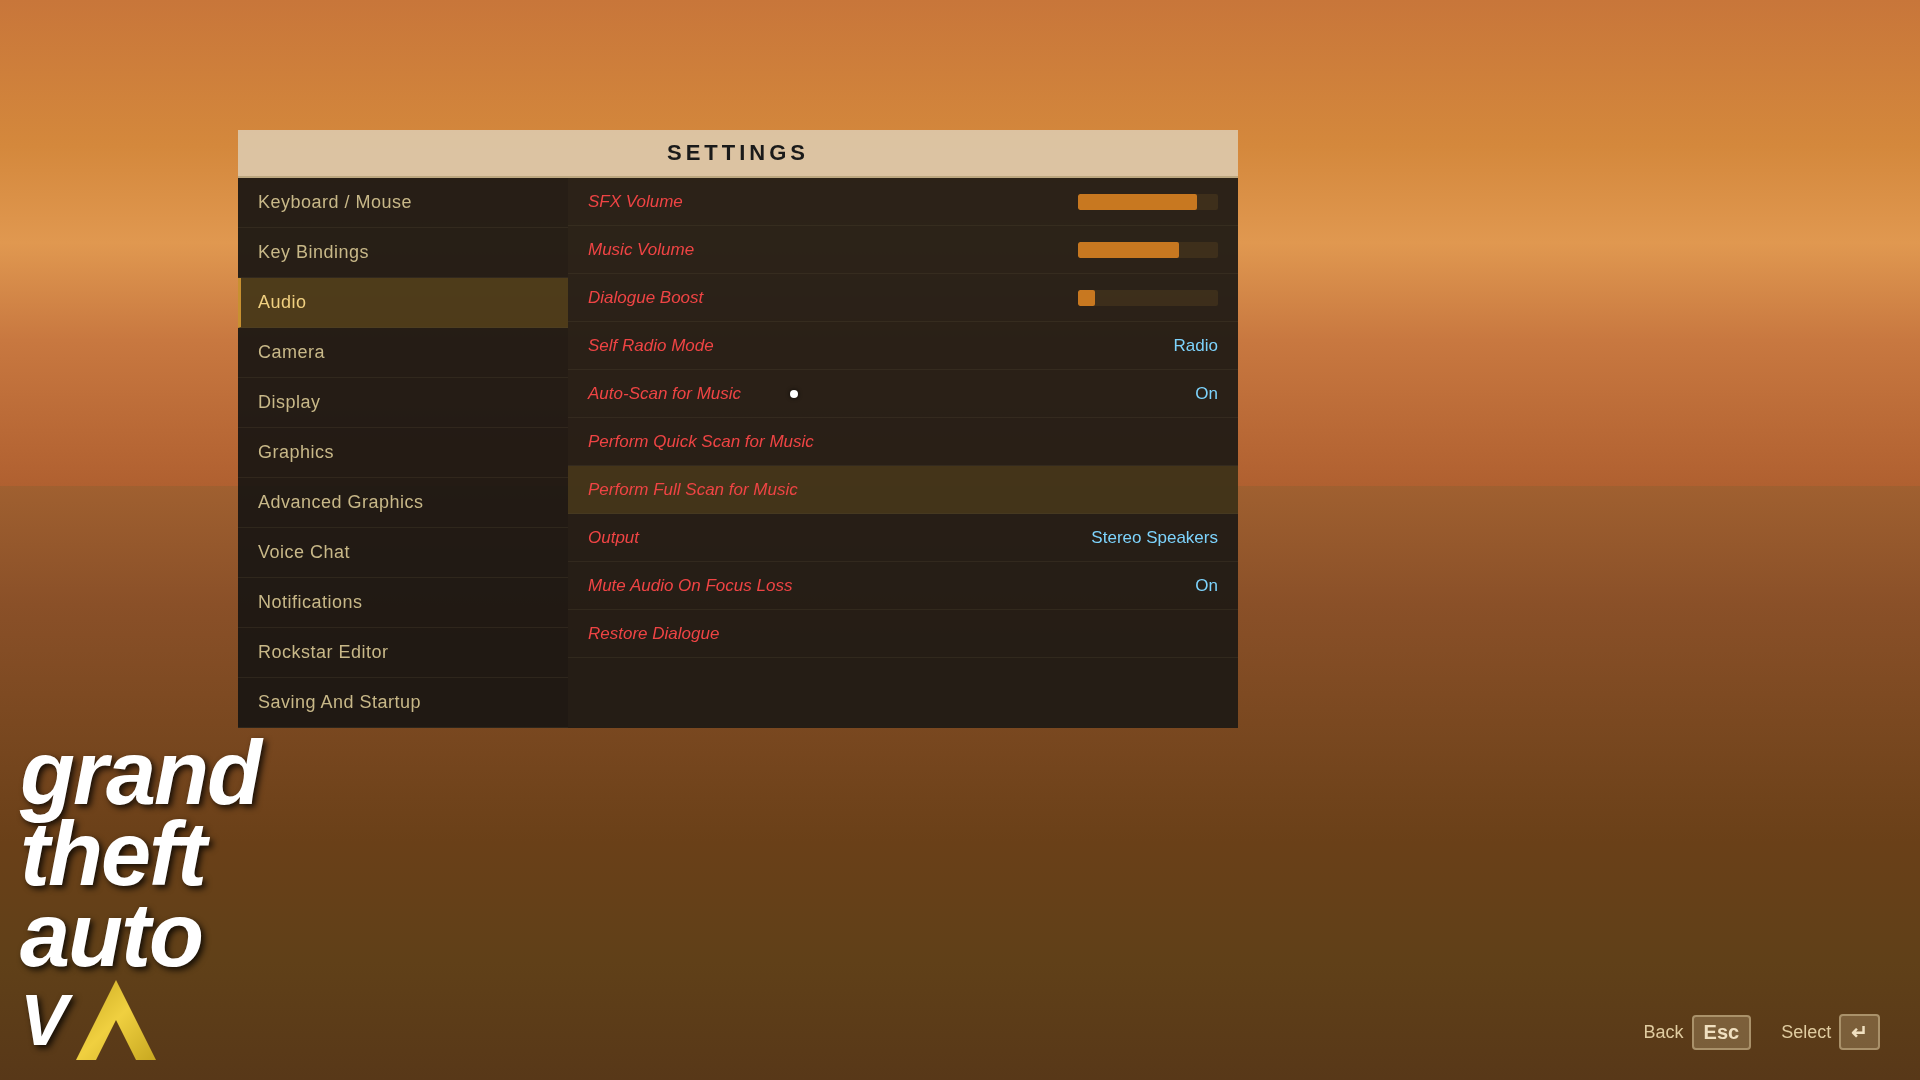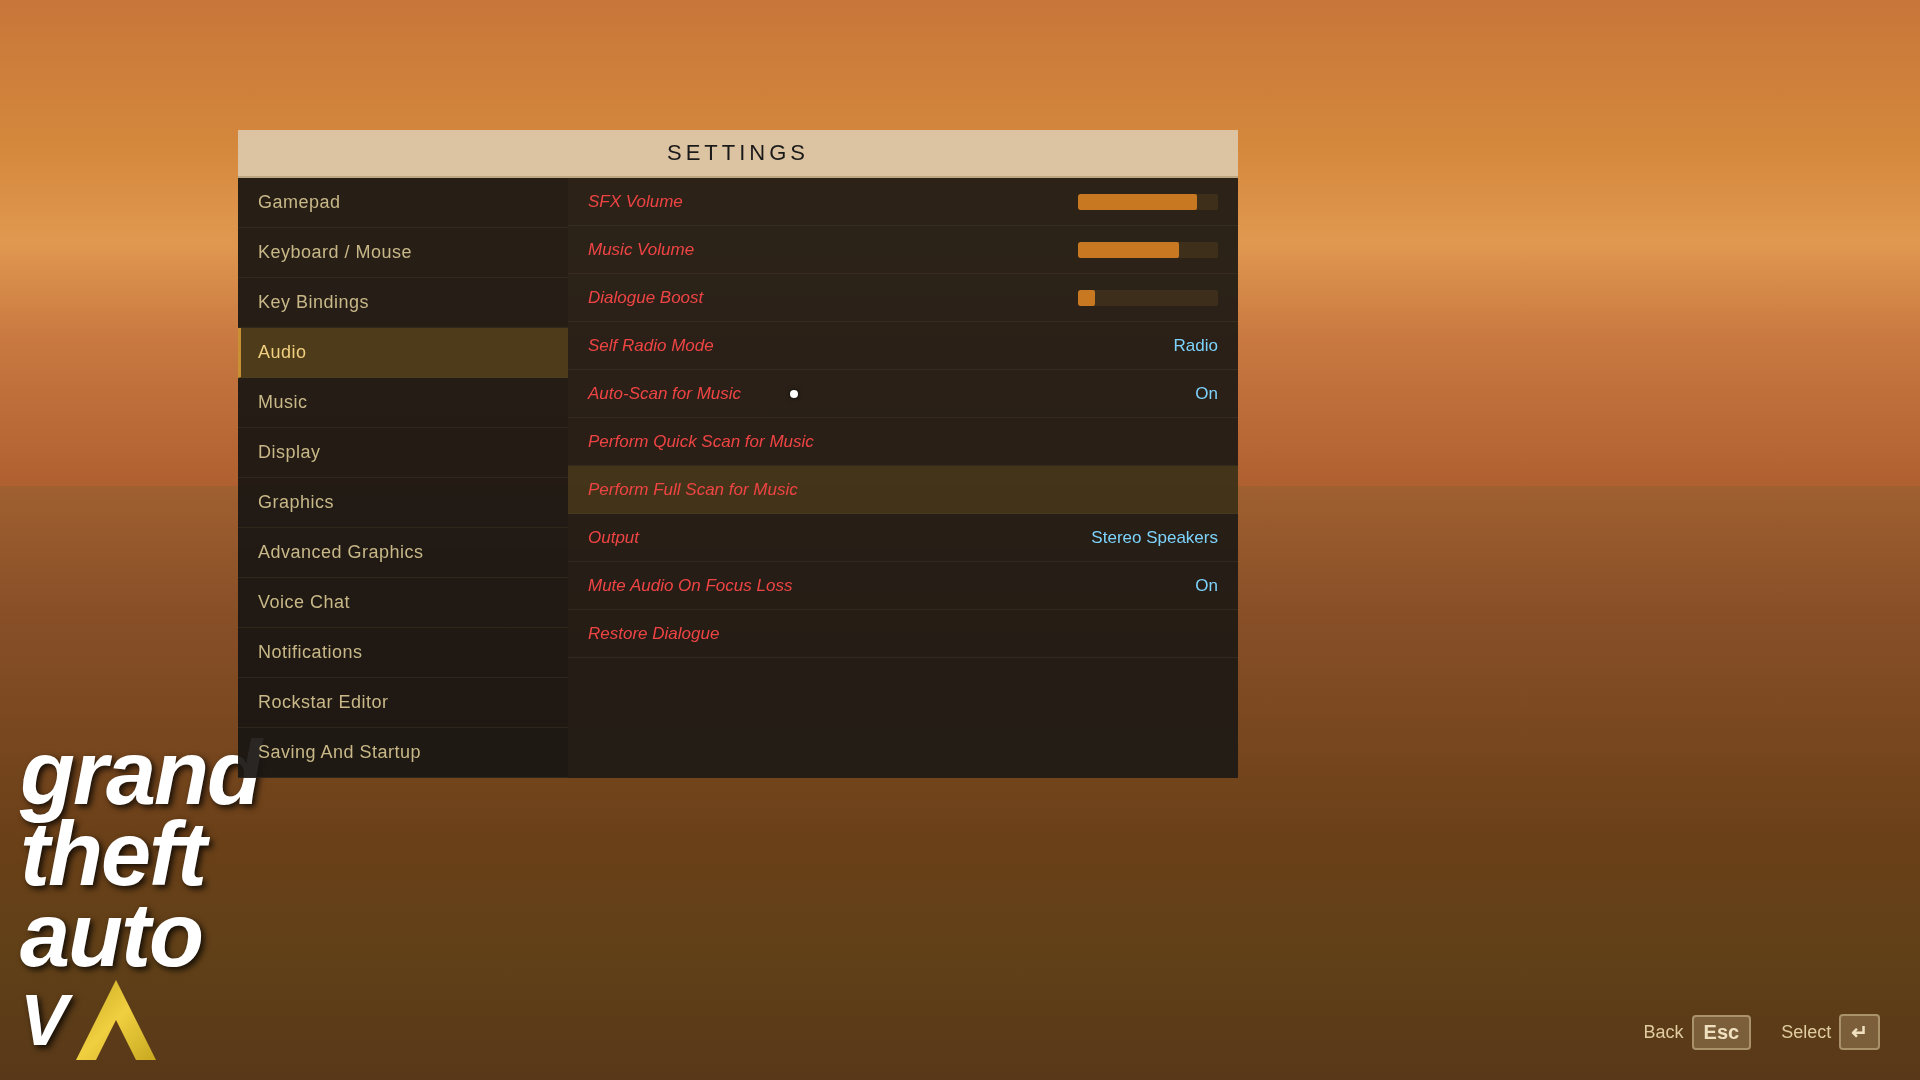--- a/index.html
+++ b/index.html
@@ -67,21 +67,21 @@
 
     .settings-title-bar {
       background: rgba(220, 200, 170, 0.92);
       text-align: center;
       padding: 10px 0;
       border-bottom: 2px solid rgba(180,160,120,0.8);
     }
 
     .settings-title-bar span {
       font-size: 22px;
-      font-weight: normal;
+      font-weight: bold;
       letter-spacing: 4px;
       color: #1a1a1a;
     }
 
     .settings-body {
       display: flex;
     }
 
     
     .settings-left {
@@ -221,25 +221,24 @@
   </div>
 </div>
 
 <div class="settings-container">
   <div class="settings-title-bar">
     <span>SETTINGS</span>
   </div>
   <div class="settings-body">
 
     <div class="settings-left">
-      <div class="menu-item">Gamepad</div>
       <div class="menu-item">Keyboard / Mouse</div>
       <div class="menu-item">Key Bindings</div>
       <div class="menu-item active">Audio</div>
-      <div class="menu-item">Music</div>
+      <div class="menu-item">Camera</div>
       <div class="menu-item">Display</div>
       <div class="menu-item">Graphics</div>
       <div class="menu-item">Advanced Graphics</div>
       <div class="menu-item">Voice Chat</div>
       <div class="menu-item">Notifications</div>
       <div class="menu-item">Rockstar Editor</div>
       <div class="menu-item">Saving And Startup</div>
     </div>
 
     <div class="settings-right">

